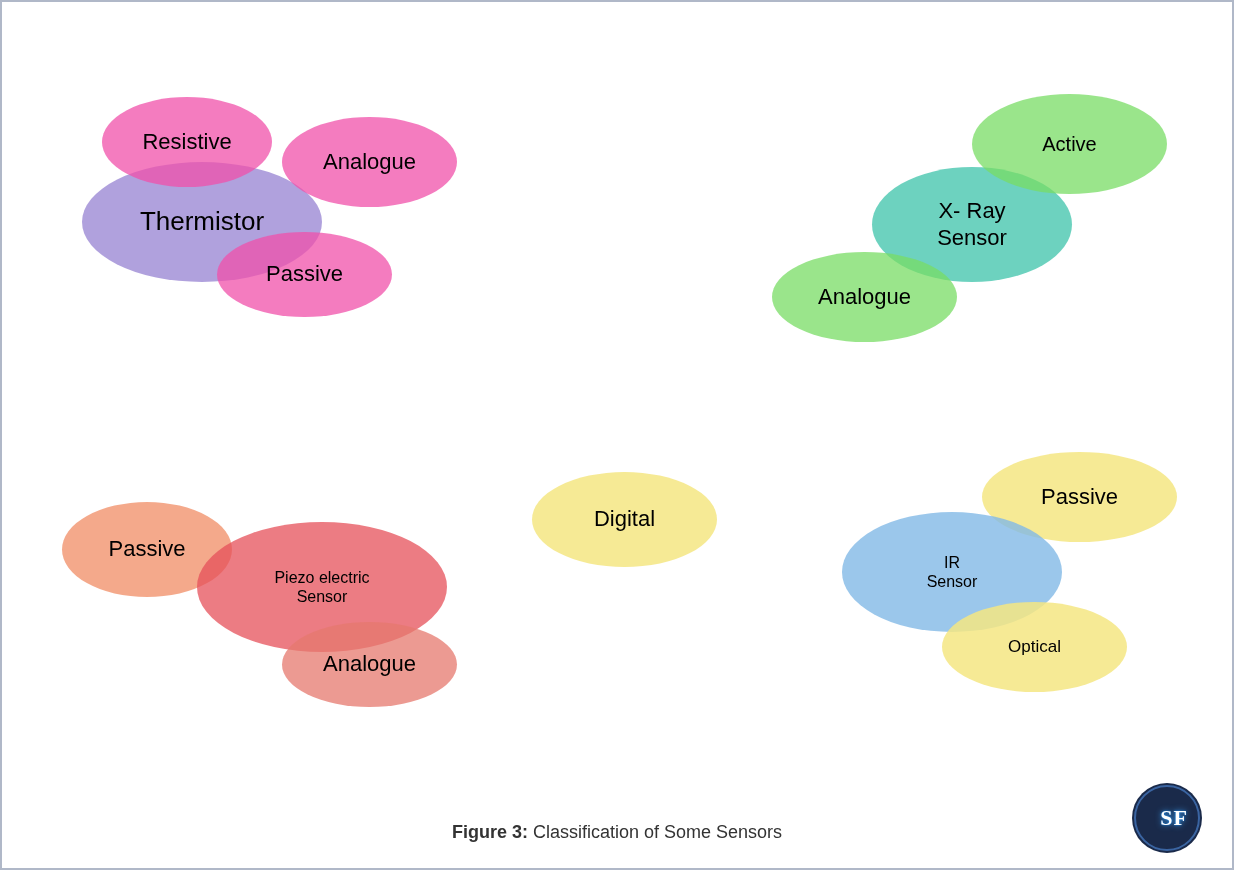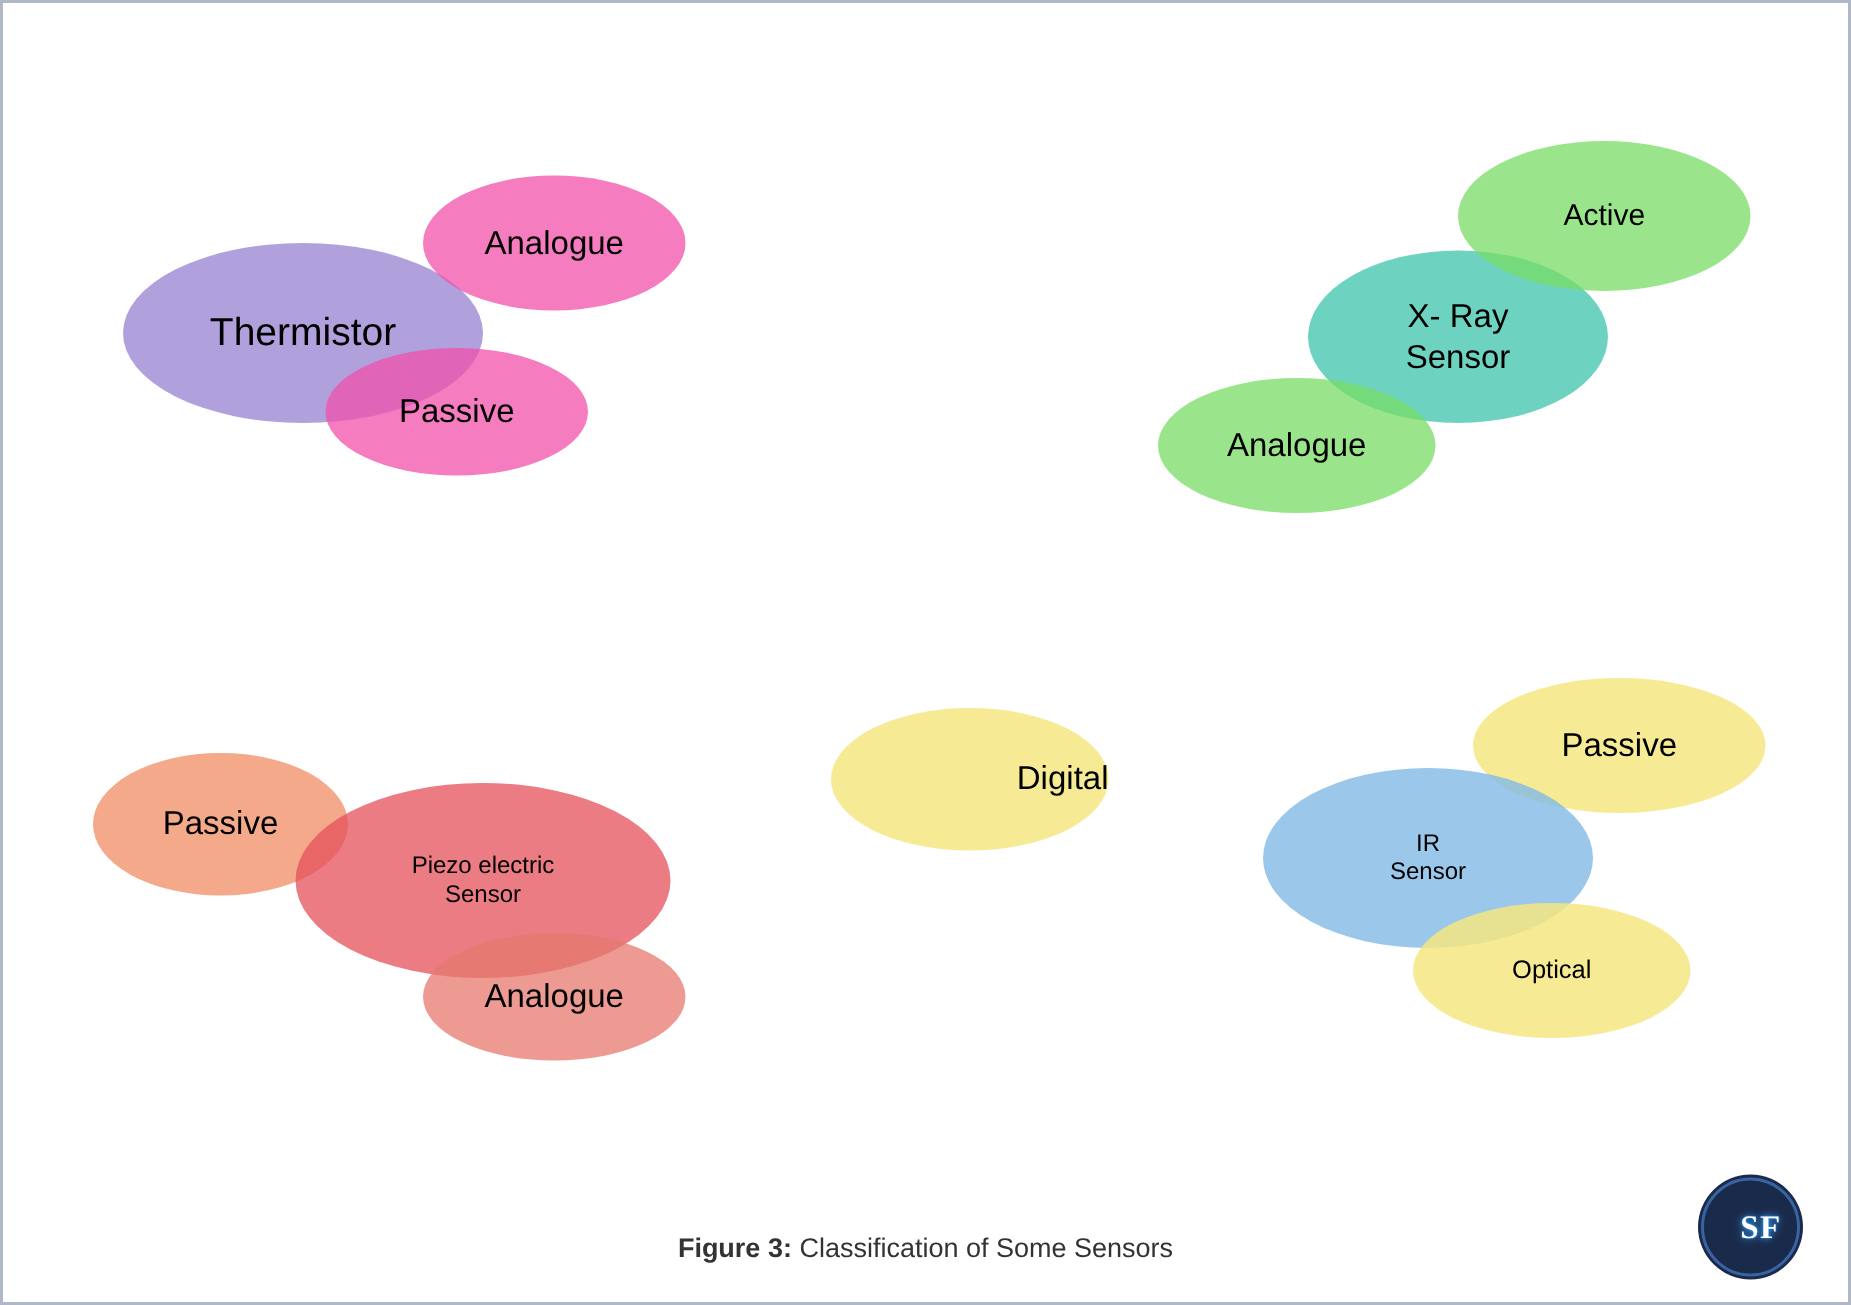--- a/index.html
+++ b/index.html
@@ -96,23 +96,22 @@
       width: 175px; height: 85px;
       background: rgba(230, 120, 110, 0.75);
       left: 280px; top: 620px;
       font-size: 22px;
     }
 
     
     .digital-yellow {
       width: 185px; height: 95px;
       background: rgba(245, 230, 130, 0.85);
-      left: 552px; top: 470px;
-      font-size: 22px;
-      justify-content: flex-end;
+      left: 530px; top: 470px;
+      font-size: 22px;
     }
 
     
     .ir-sensor {
       width: 220px; height: 120px;
       background: rgba(130, 185, 230, 0.8);
       left: 840px; top: 510px;
       font-size: 16px;
     }
     .passive-yellow {
@@ -177,20 +176,23 @@
     }
   </style>
 </head>
 <body>
 
 <div class="diagram-area">
 
   <div class="ellipse thermistor">
     <span>Thermistor</span>
   </div>
+  <div class="ellipse resistive">
+    <span>Resistive</span>
+  </div>
   <div class="ellipse analogue-pink">
     <span>Analogue</span>
   </div>
   <div class="ellipse passive-pink">
     <span>Passive</span>
   </div>
 
   <div class="ellipse xray-sensor">
     <span>X- Ray<br>Sensor</span>
   </div>

